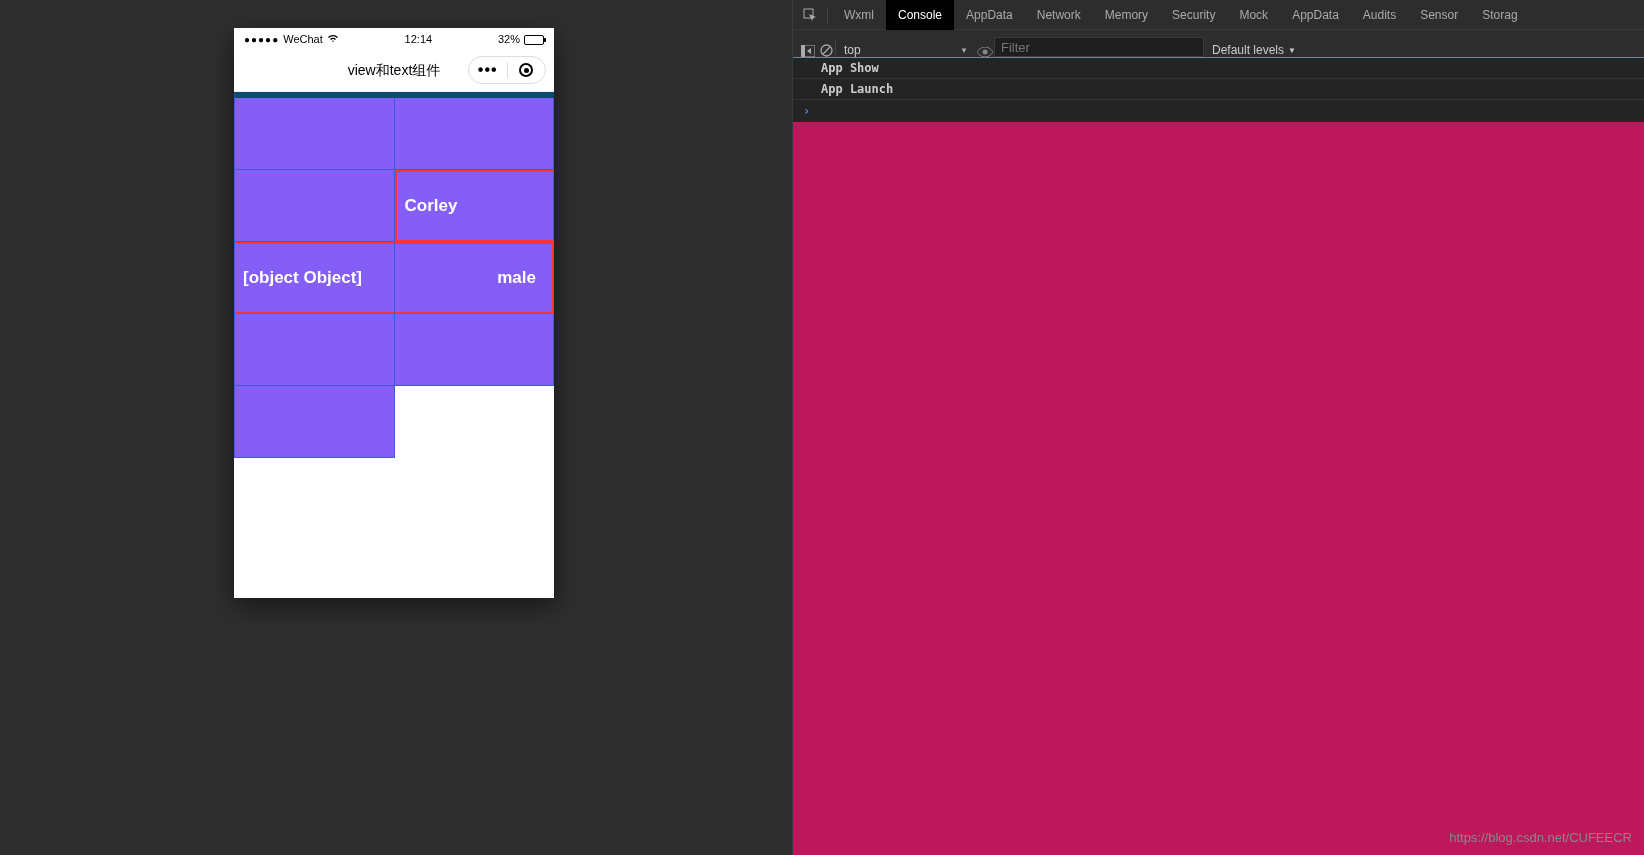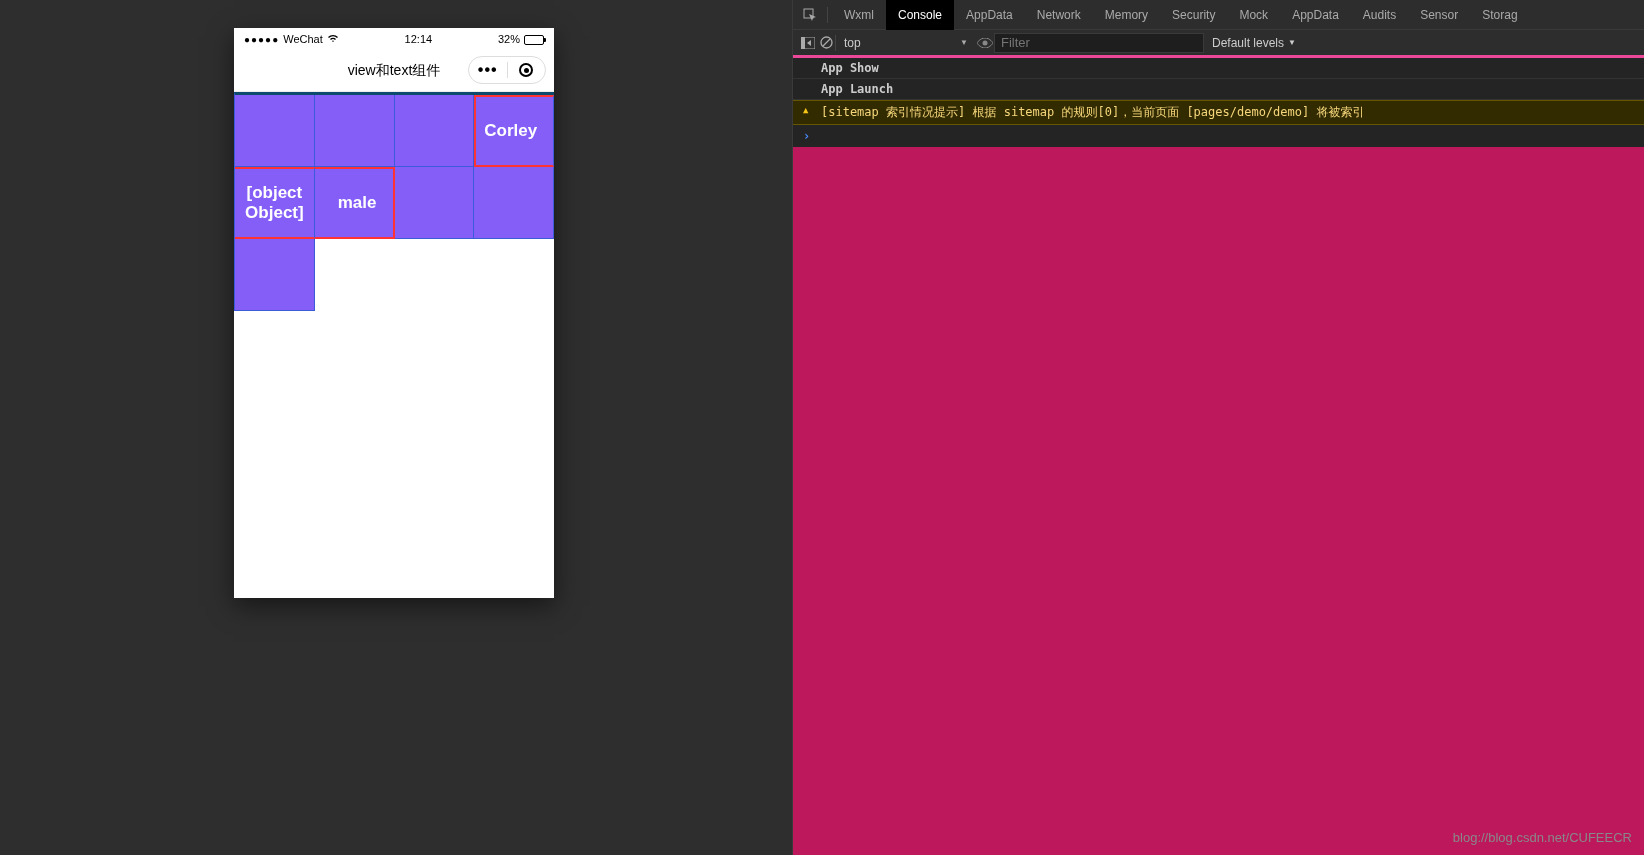--- a/index.html
+++ b/index.html
@@ -76,24 +76,23 @@
     .capsule-dots { font-size: 16px; font-weight: bold; letter-spacing: 1px;}
     .capsule-target {
       width: 14px; height: 14px; border: 2px solid #000; border-radius: 50%;
       display: flex; align-items: center; justify-content: center;
     }
     .capsule-target-inner { width: 5px; height: 5px; background: #000; border-radius: 50%; }
     
     .content-area { padding: 0; }
     .grid {
       display: grid;
-      grid-template-columns: repeat(4, 1fr);
-      border-top: 3px solid #0c4a6e;
+      grid-template-columns: repeat(2, 1fr);
+      border-top: 6px solid #0c4a6e;
       border-left: 1px solid #3b5bdb;
-      text-align: center;
     }
     .cell {
       height: 72px;
       background: #845ef7;
       border-right: 1px solid #3b5bdb;
       border-bottom: 1px solid #3b5bdb;
       display: flex;
       align-items: center;
       padding: 0 8px;
       color: #fff;
@@ -144,23 +143,23 @@
       height: 30px;
       display: flex;
       align-items: center;
       color: #aaa;
       cursor: pointer;
     }
     .dt-tab.active { background: #000; color: #fff; }
     .devtools-toolbar {
       height: 28px;
       display: flex;
-      align-items: center;
+      align-items: flex-end;
       background: #2d2d2d;
-      border-bottom: 3px solid #ec4899;
+      border-bottom: 1px solid #ec4899;
       padding: 0 6px;
     }
     .tb-icon { width: 18px; display:flex; align-items:center; justify-content:center; color:#aaa; }
     .tb-select {
       display: flex; align-items: center; gap: 6px;
       padding: 0 8px;
       color: #ccc;
       min-width: 140px;
       justify-content: space-between;
     }
@@ -319,18 +318,17 @@
     </div>
     <input class="tb-filter" placeholder="Filter" style="">
     <div class="tb-levels">
       <span>Default levels</span>
       <span class="arrow" style="font-size:8px;">▼</span>
     </div>
   </div>
   <div class="console-body">
     <div class="console-line">App Show</div>
     <div class="console-line">App Launch</div>
-    <div class="console-line warn">[sitemap 索引情况提示] 根据 sitemap 的规则[0]，当前页面 [pages/demo/demo] 将被索引</div>
     <div class="console-prompt">›</div>
   </div>
 </div>
 
-<div class="watermark">blog://blog.csdn.net/CUFEECR</div>
+<div class="watermark">https://blog.csdn.net/CUFEECR</div>
 
 </body></html>

